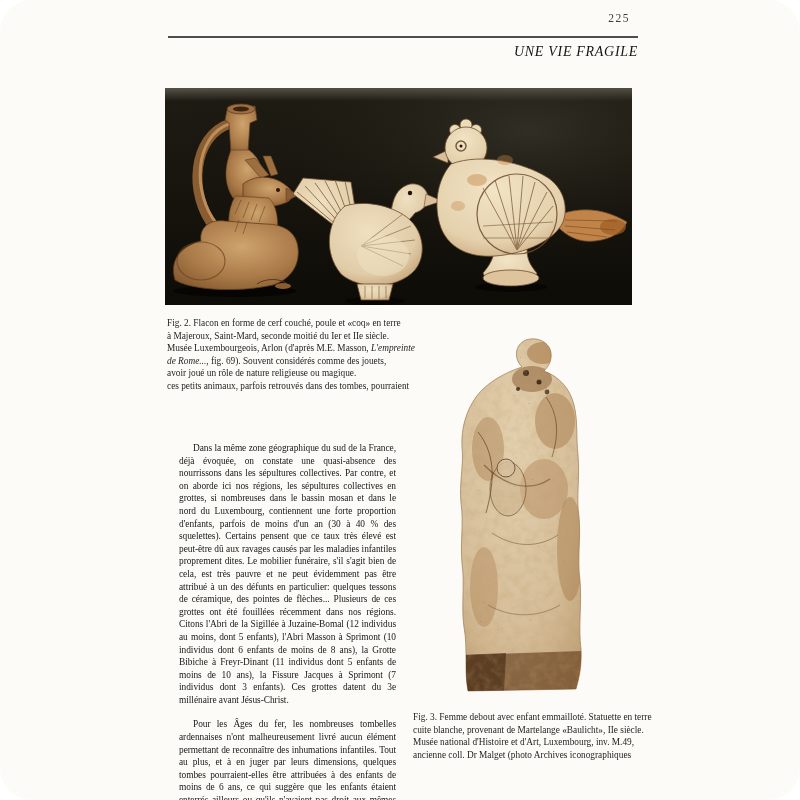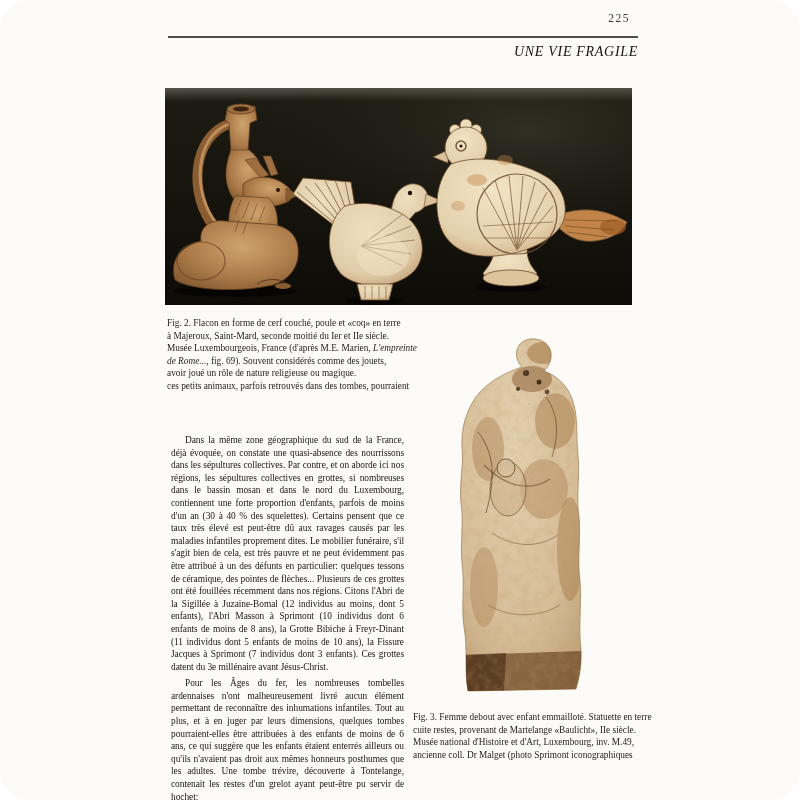--- a/index.html
+++ b/index.html
@@ -36,21 +36,21 @@
   .cap-line{white-space:nowrap;}
   .it{font-style:italic;text-align:right;}
   .fig2-caption{left:167px;top:317px;width:300px;}
   .fig3-caption{left:413px;top:711px;width:270px;}
   
   .article-column{
     position:absolute;left:167px;top:430px;width:241px;
     font-size:9.4px;line-height:12.6px;text-align:justify;
     letter-spacing:-0.05px;color:#181818;
   }
-  .article-column p{margin:4px;text-indent:14px;}
+  .article-column p{margin:12px;text-indent:14px;}
   
   .fig3-photo{
     position:absolute;left:448px;top:337px;width:152px;height:363px;
   }
   .fig3-photo svg{display:block;width:152px;height:363px;}
 </style>
 </head>
 <body>
 
 <div class="page">
@@ -148,21 +148,21 @@
         <ellipse cx="312" cy="92" rx="10" ry="6" fill="#c08448" opacity="0.45"></ellipse>
         <ellipse cx="340" cy="72" rx="8" ry="5" fill="#c08448" opacity="0.4"></ellipse>
         <ellipse cx="293" cy="118" rx="7" ry="5" fill="#c08448" opacity="0.35"></ellipse>
       </g>
     </svg>
   </figure>
 
   <figcaption class="caption fig2-caption">
     <div class="cap-line"><span>Fig. 2. Flacon en forme de cerf couché, poule et «coq» en terre</span></div>
     <div class="cap-line"><span>à Majeroux, Saint-Mard, seconde moitié du Ier et IIe siècle.</span></div>
-    <div class="cap-line"><span>Musée Luxembourgeois, France (d'après M.E. Marien, </span><span class="it">L'empreinte</span></div>
+    <div class="cap-line"><span>Musée Luxembourgeois, Arlon (d'après M.E. Masson, </span><span class="it">L'empreinte</span></div>
     <div class="cap-line"><span class="it">de Rome...,</span><span> fig. 69). Souvent considérés comme des jouets,</span></div>
     <div class="cap-line"><span>avoir joué un rôle de nature religieuse ou magique.</span></div>
     <div class="cap-line"><span>ces petits animaux, parfois retrouvés dans des tombes, pourraient</span></div>
   </figcaption>
 
   <div class="article-column">
     <p>Dans la même zone géographique du sud de la France, déjà évoquée, on constate une quasi-absence des nourrissons dans les sépultures collectives. Par contre, et on aborde ici nos régions, les sépultures collectives en grottes, si nombreuses dans le bassin mosan et dans le nord du Luxembourg, contiennent une forte proportion d'enfants, parfois de moins d'un an (30 à 40 % des squelettes). Certains pensent que ce taux très élevé est peut-être dû aux ravages causés par les maladies infantiles proprement dites. Le mobilier funéraire, s'il s'agit bien de cela, est très pauvre et ne peut évidemment pas être attribué à un des défunts en particulier: quelques tessons de céramique, des pointes de flèches... Plusieurs de ces grottes ont été fouillées récemment dans nos régions. Citons l'Abri de la Sigillée à Juzaine-Bomal (12 individus au moins, dont 5 enfants), l'Abri Masson à Sprimont (10 individus dont 6 enfants de moins de 8 ans), la Grotte Bibiche à Freyr-Dinant (11 individus dont 5 enfants de moins de 10 ans), la Fissure Jacques à Sprimont (7 individus dont 3 enfants). Ces grottes datent du 3e millénaire avant Jésus-Christ.</p>
     <p>Pour les Âges du fer, les nombreuses tombelles ardennaises n'ont malheureusement livré aucun élément permettant de reconnaître des inhumations infantiles. Tout au plus, et à en juger par leurs dimensions, quelques tombes pourraient-elles être attribuées à des enfants de moins de 6 ans, ce qui suggère que les enfants étaient enterrés ailleurs ou qu'ils n'avaient pas droit aux mêmes honneurs posthumes que les adultes. Une tombe trévire, découverte à Tontelange, contenait les restes d'un grelot ayant peut-être pu servir de hochet:</p>
   </div>
 
@@ -211,18 +211,18 @@
         <path d="M15,318 L135,314 L133,354 L18,356 Z" fill="#6b4423" opacity="0.7"></path>
         <path d="M15,318 L58,316 L56,356 L18,356 Z" fill="#3f2410" opacity="0.6"></path>
         <rect x="0" y="0" width="152" height="363" filter="url(#mottle)" opacity="0.5"></rect>
         <rect x="0" y="0" width="152" height="363" filter="url(#speck)" opacity="0.55"></rect>
       </g>
     </svg>
   </figure>
 
   <figcaption class="caption fig3-caption">
     <div class="cap-line"><span>Fig. 3. Femme debout avec enfant emmailloté. Statuette en terre</span></div>
-    <div class="cap-line"><span>cuite restes, provenant de Martelange «Baulicht», IIe siècle.</span></div>
+    <div class="cap-line"><span>cuite blanche, provenant de Martelange «Baulicht», IIe siècle.</span></div>
     <div class="cap-line"><span>Musée national d'Histoire et d'Art, Luxembourg, inv. M.49,</span></div>
-    <div class="cap-line"><span>ancienne coll. Dr Malget (photo Sprimont iconographiques</span></div>
+    <div class="cap-line"><span>ancienne coll. Dr Malget (photo Archives iconographiques</span></div>
   </figcaption>
 
 </div>
 
 </body></html>

